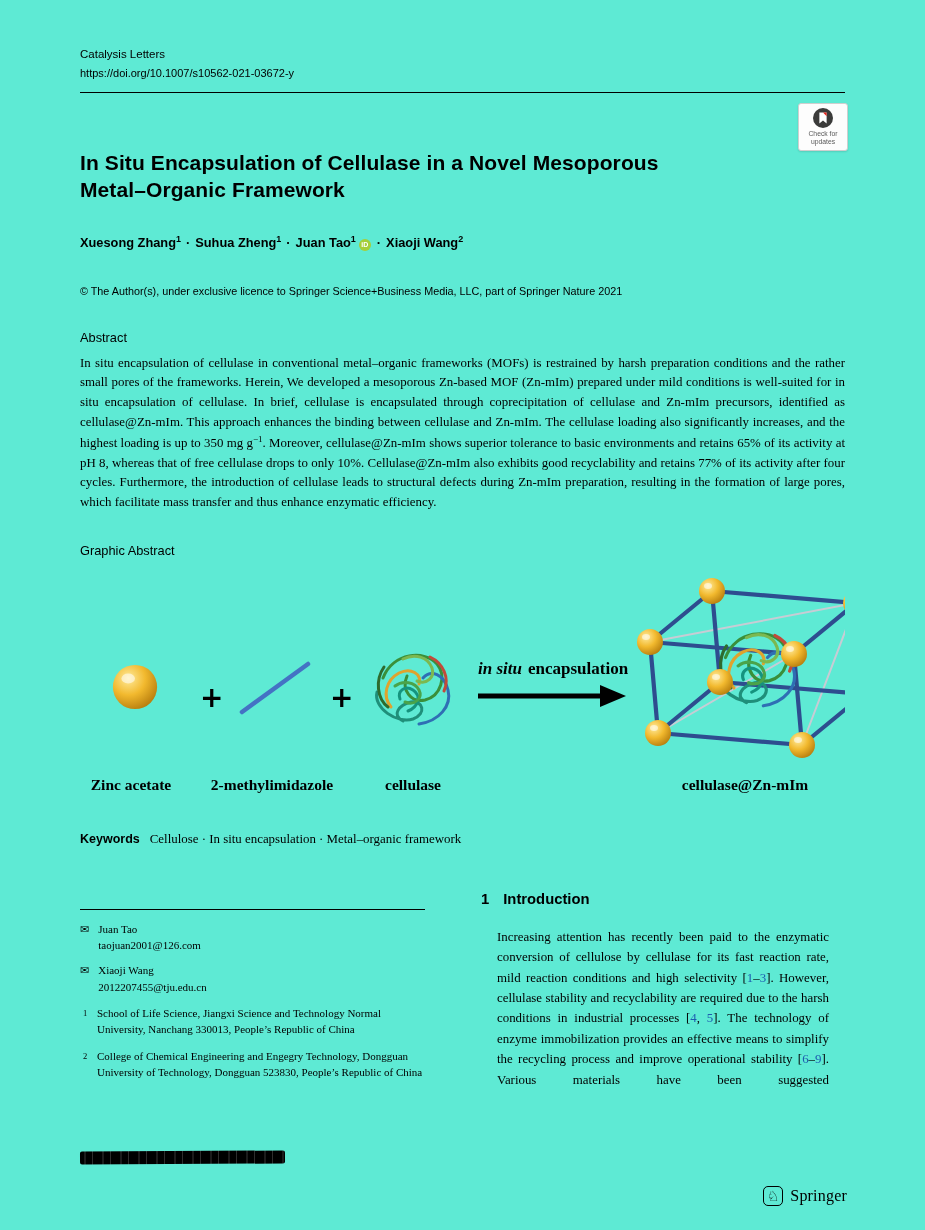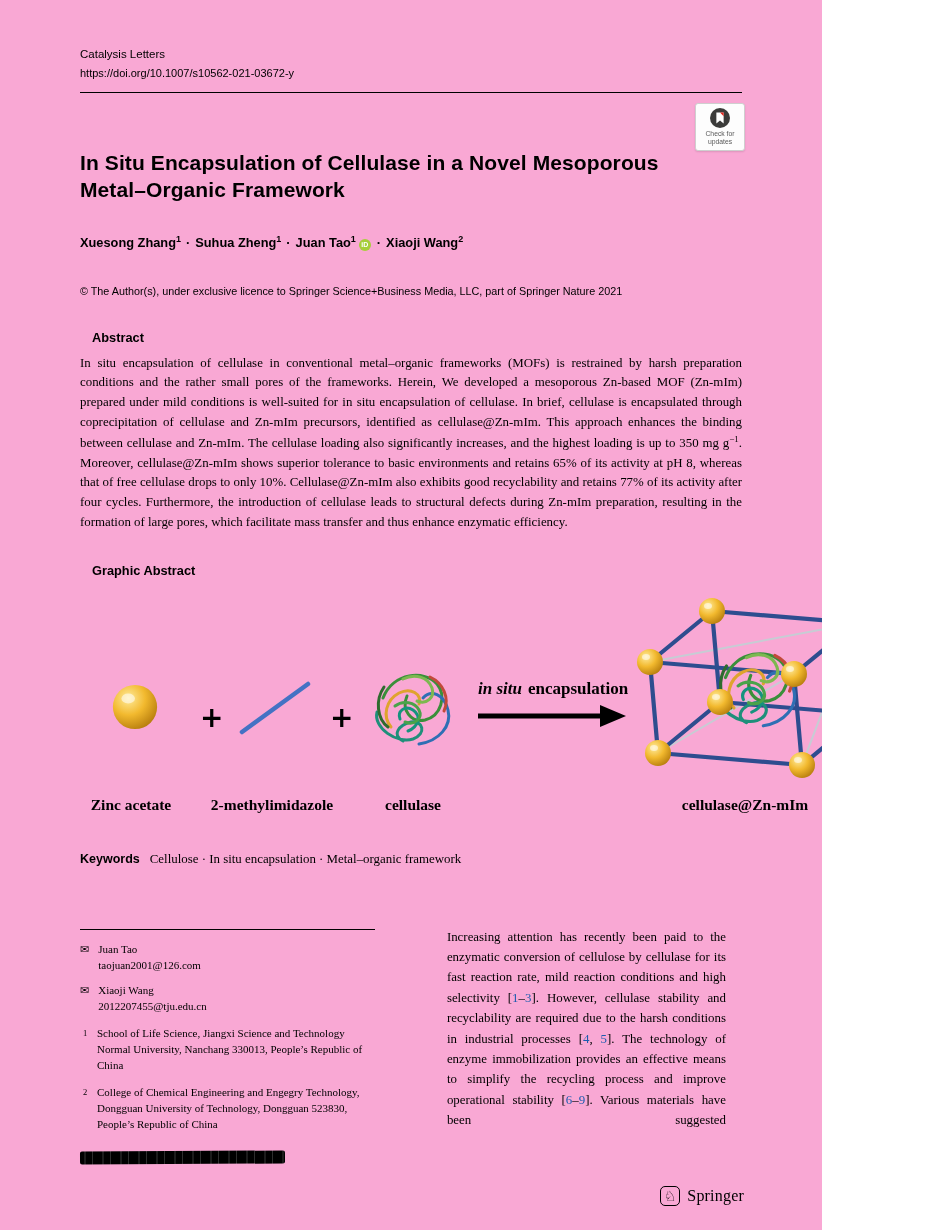--- a/index.html
+++ b/index.html
@@ -3,21 +3,21 @@
 <meta charset="utf-8">
 <style>
   :root{
     --link:#1d5cb0;
     --orcid:#a6ce39;
     --cage:#2e4d8f;
   }
   *{box-sizing:border-box;}
   html,body{margin:0;padding:0;background:#ffffff;}
   body{width:925px;font-family:"Liberation Serif",serif;color:#000;}
-  .page{position:relative;width:822px;height:1230px;background:#f9a8d4;overflow:hidden;}
+  .page{position:relative;width:925px;height:1230px;background:#5eead4;overflow:hidden;}
   .content{padding:0 80px;}
 
   
   .journal-head{padding-top:46px;font-family:"Liberation Sans",sans-serif;font-size:11px;line-height:1.5;}
   .journal-name{font-size:11.5px;}
   .doi{font-size:11px;margin-top:2px;color:#000;text-decoration:none;display:inline-block;}
   .head-rule{border:none;border-top:1.2px solid #000;margin:10px 0 0 0;}
 
   
   .check-badge{position:absolute;right:77px;top:103px;width:50px;border:1px solid #cfcfcf;border-radius:3px;
@@ -32,21 +32,21 @@
   .authors sup{font-size:9px;font-weight:bold;}
   .author-sep{margin:0 5px;}
   .orcid-badge{display:inline-block;width:12px;height:12px;border-radius:50%;background:var(--orcid);
     color:#fff;font-family:"Liberation Sans",sans-serif;font-size:7px;font-weight:bold;line-height:12px;
     text-align:center;vertical-align:baseline;margin:0 1px 0 3px;cursor:pointer;}
 
   .meta{margin-top:32px;font-family:"Liberation Sans",sans-serif;font-size:10.8px;line-height:1.5;}
   .meta .copyright{margin-top:5px;}
 
   
-  .sec-head{margin:30px 0 0 12px;font-family:"Liberation Sans",sans-serif;font-size:12.8px;font-weight:bold;}
+  .sec-head{margin:30px 0 0 0;font-family:"Liberation Sans",sans-serif;font-size:12.8px;font-weight:normal;}
   .abstract-text{margin:9px 0 0 0;font-size:12.9px;line-height:1.53;text-align:justify;}
   .abstract-text sup{font-size:9px;}
 
   
   .figure-wrap{margin-top:12px;}
   .figure-wrap svg{display:block;}
   .fig-label{font-family:"Liberation Serif",serif;font-size:15.5px;font-weight:bold;}
   .arrow-label{font-family:"Liberation Serif",serif;font-size:17px;font-weight:bold;}
   .plus-sign{font-family:"DejaVu Sans",sans-serif;font-size:28px;font-weight:600;}
   .cage-edge{stroke:var(--cage);stroke-width:4.2;stroke-linecap:round;}
@@ -237,20 +237,21 @@
 
           <div class="aff">
             <span class="aff-num">2</span>
             <span class="aff-text">College of Chemical Engineering and Engegry Technology, Dongguan University of Technology, Dongguan 523830, People’s Republic of China</span>
           </div>
 
         </div>
       </div>
 
       <div class="right-col">
+        <h3 class="intro-head"><span class="sec-num">1</span><span>Introduction</span></h3>
         <p class="intro-text"><span>Increasing attention has recently been paid to the enzymatic conversion of cellulose by cellulase for its fast reaction rate, mild reaction conditions and high selectivity [</span><a class="ref">1</a><span>–</span><a class="ref">3</a><span>]. However, cellulase stability and recyclability are required due to the harsh conditions in industrial processes [</span><a class="ref">4</a><span>, </span><a class="ref">5</a><span>]. The technology of enzyme immobilization provides an effective means to simplify the recycling process and improve operational stability [</span><a class="ref">6</a><span>–</span><a class="ref">9</a><span>]. Various materials have been suggested</span></p>
       </div>
 
     </div>
   </div>
 
   <div class="barcode-smudge"></div>
 
   <div class="springer-logo">
     <span class="knight-box">♘</span>

